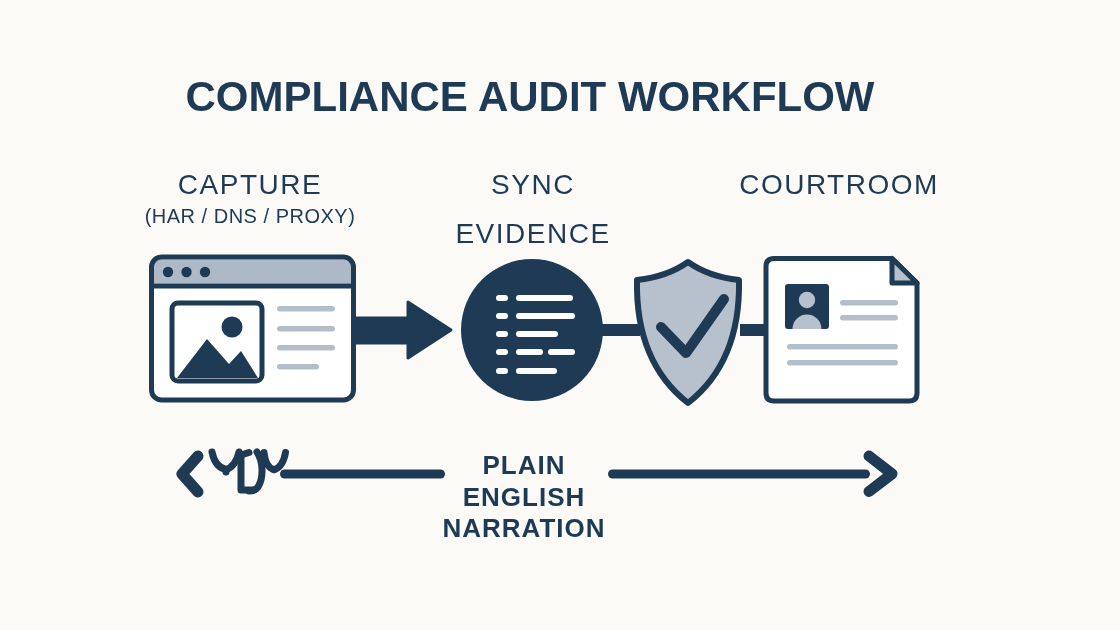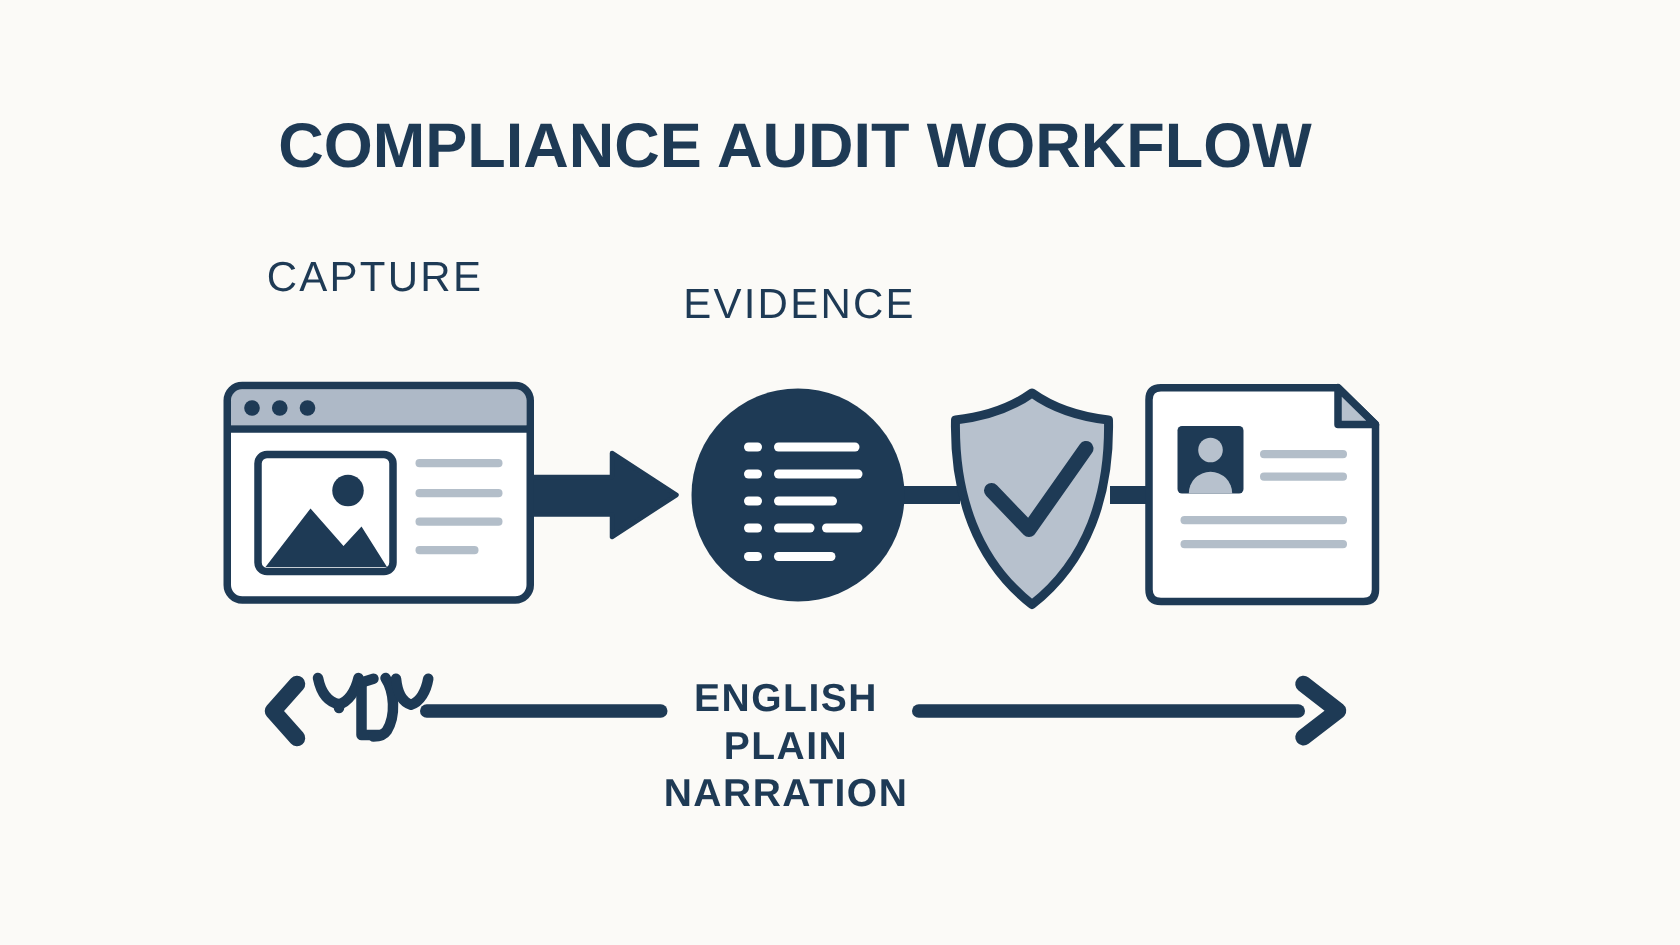--- a/index.html
+++ b/index.html
@@ -30,25 +30,28 @@
 </style>
 </head>
 <body>
 
 <div class="canvas">
 
   <div class="title">COMPLIANCE AUDIT WORKFLOW</div>
 
   <div class="stage-label" style="left:130px;width:240px">
     <div class="main">CAPTURE</div>
+    <div class="sub small">(HAR / DNS / PROXY)</div>
   </div>
   <div class="stage-label" style="left:413px;width:240px">
+    <div class="main">SYNC</div>
     <div class="sub">EVIDENCE</div>
   </div>
   <div class="stage-label" style="left:719px;width:240px">
+    <div class="main">COURTROOM</div>
   </div>
 
   <svg class="art" width="1120" height="630" viewBox="0 0 1120 630">
 
     <g>
       <rect x="151.5" y="257" width="202" height="143" rx="10" class="f-white"></rect>
       <path d="M162 259.5 L343 259.5 Q351 259.5 351 267.5 L351 283.5 L154 283.5 L154 267.5 Q154 259.5 162 259.5 Z" class="f-slate"></path>
       <circle cx="168" cy="272" r="5.2" class="f-navy"></circle>
       <circle cx="186.5" cy="272" r="5.2" class="f-navy"></circle>
       <circle cx="205" cy="272" r="5.2" class="f-navy"></circle>
@@ -119,19 +122,19 @@
     <g>
       <rect x="280" y="469.5" width="165" height="9" rx="4.5" class="f-navy"></rect>
     </g>
     <g>
       <rect x="608" y="469.5" width="262" height="9" rx="4.5" class="f-navy"></rect>
       <path d="M869 456 L892 473.8 L869 491.5" class="no-fill s-navy" stroke-width="11" stroke-linecap="round" stroke-linejoin="round"></path>
     </g>
   </svg>
 
   <div class="narration">
+    <div>PLAIN</div>
     <div>ENGLISH</div>
-    <div>PLAIN</div>
     <div>NARRATION</div>
   </div>
 
 
 </div>
 
 </body></html>

